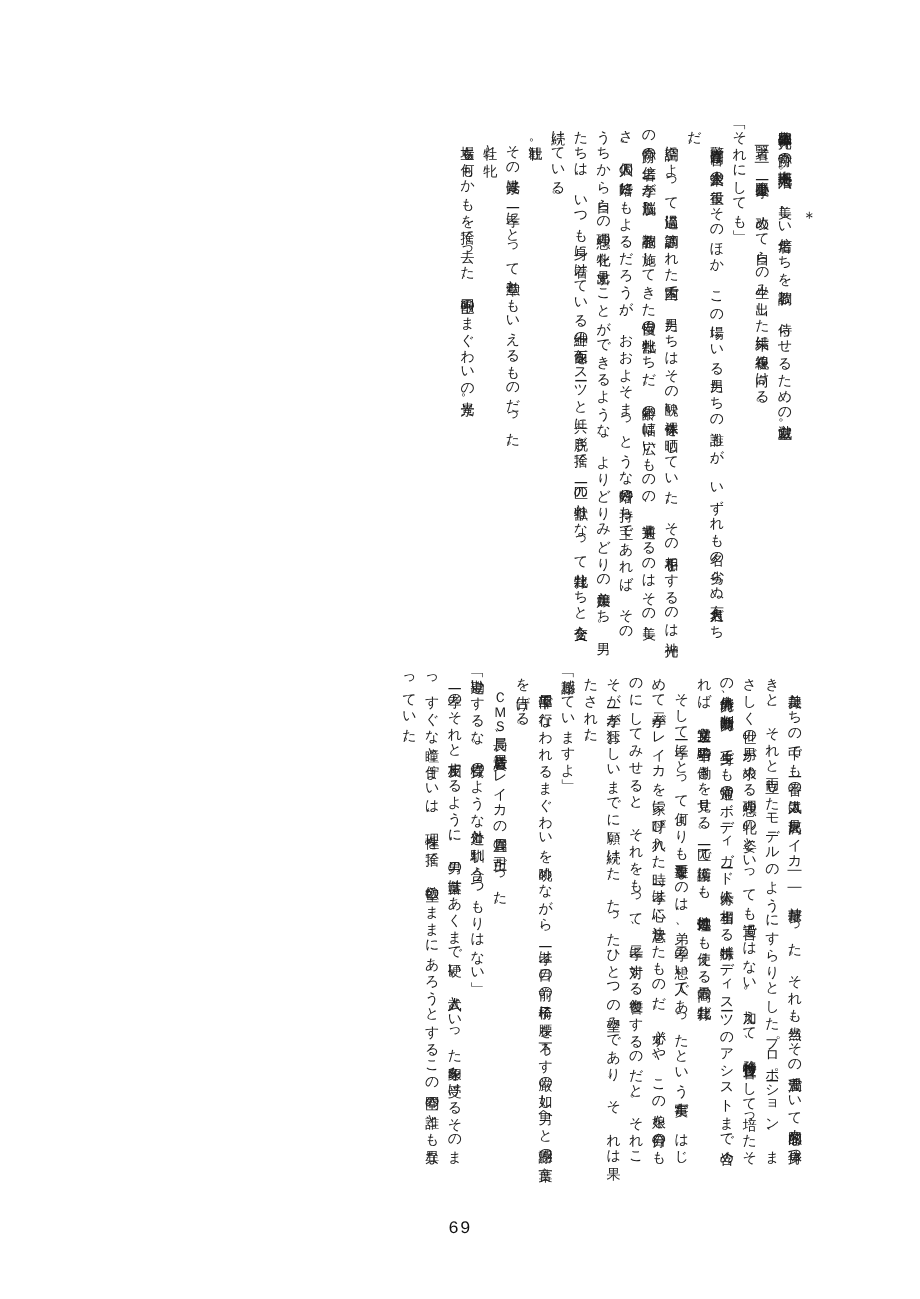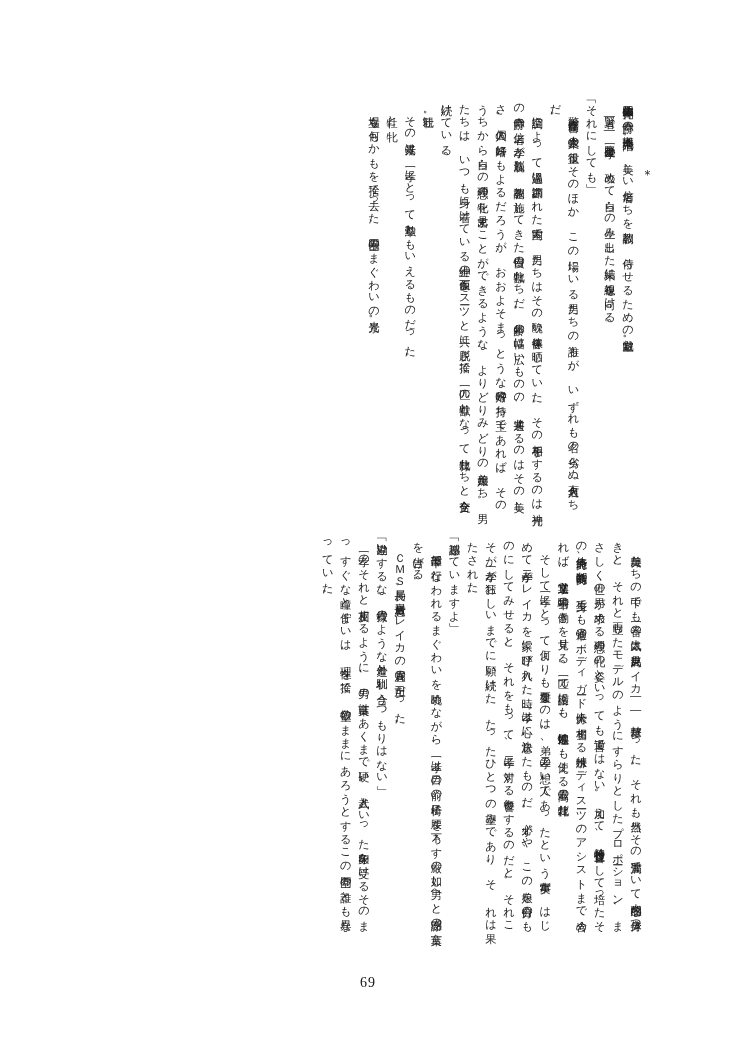--- a/index.html
+++ b/index.html
@@ -58,21 +58,21 @@
     max-height: 394px;
   }
 
   .page-number {
     position: absolute;
     bottom: 48px;
     left: 0;
     right: 0;
     text-align: center;
     font-size: 14px;
-    font-family: Liberation Serif, serif;
+    font-family: Liberation Mono, monospace;
     color: #111;
     letter-spacing: 1px;
   }
 </style>
 </head>
 <body>
 
 <div class="page">
 
   <div class="section-mark">＊</div>

